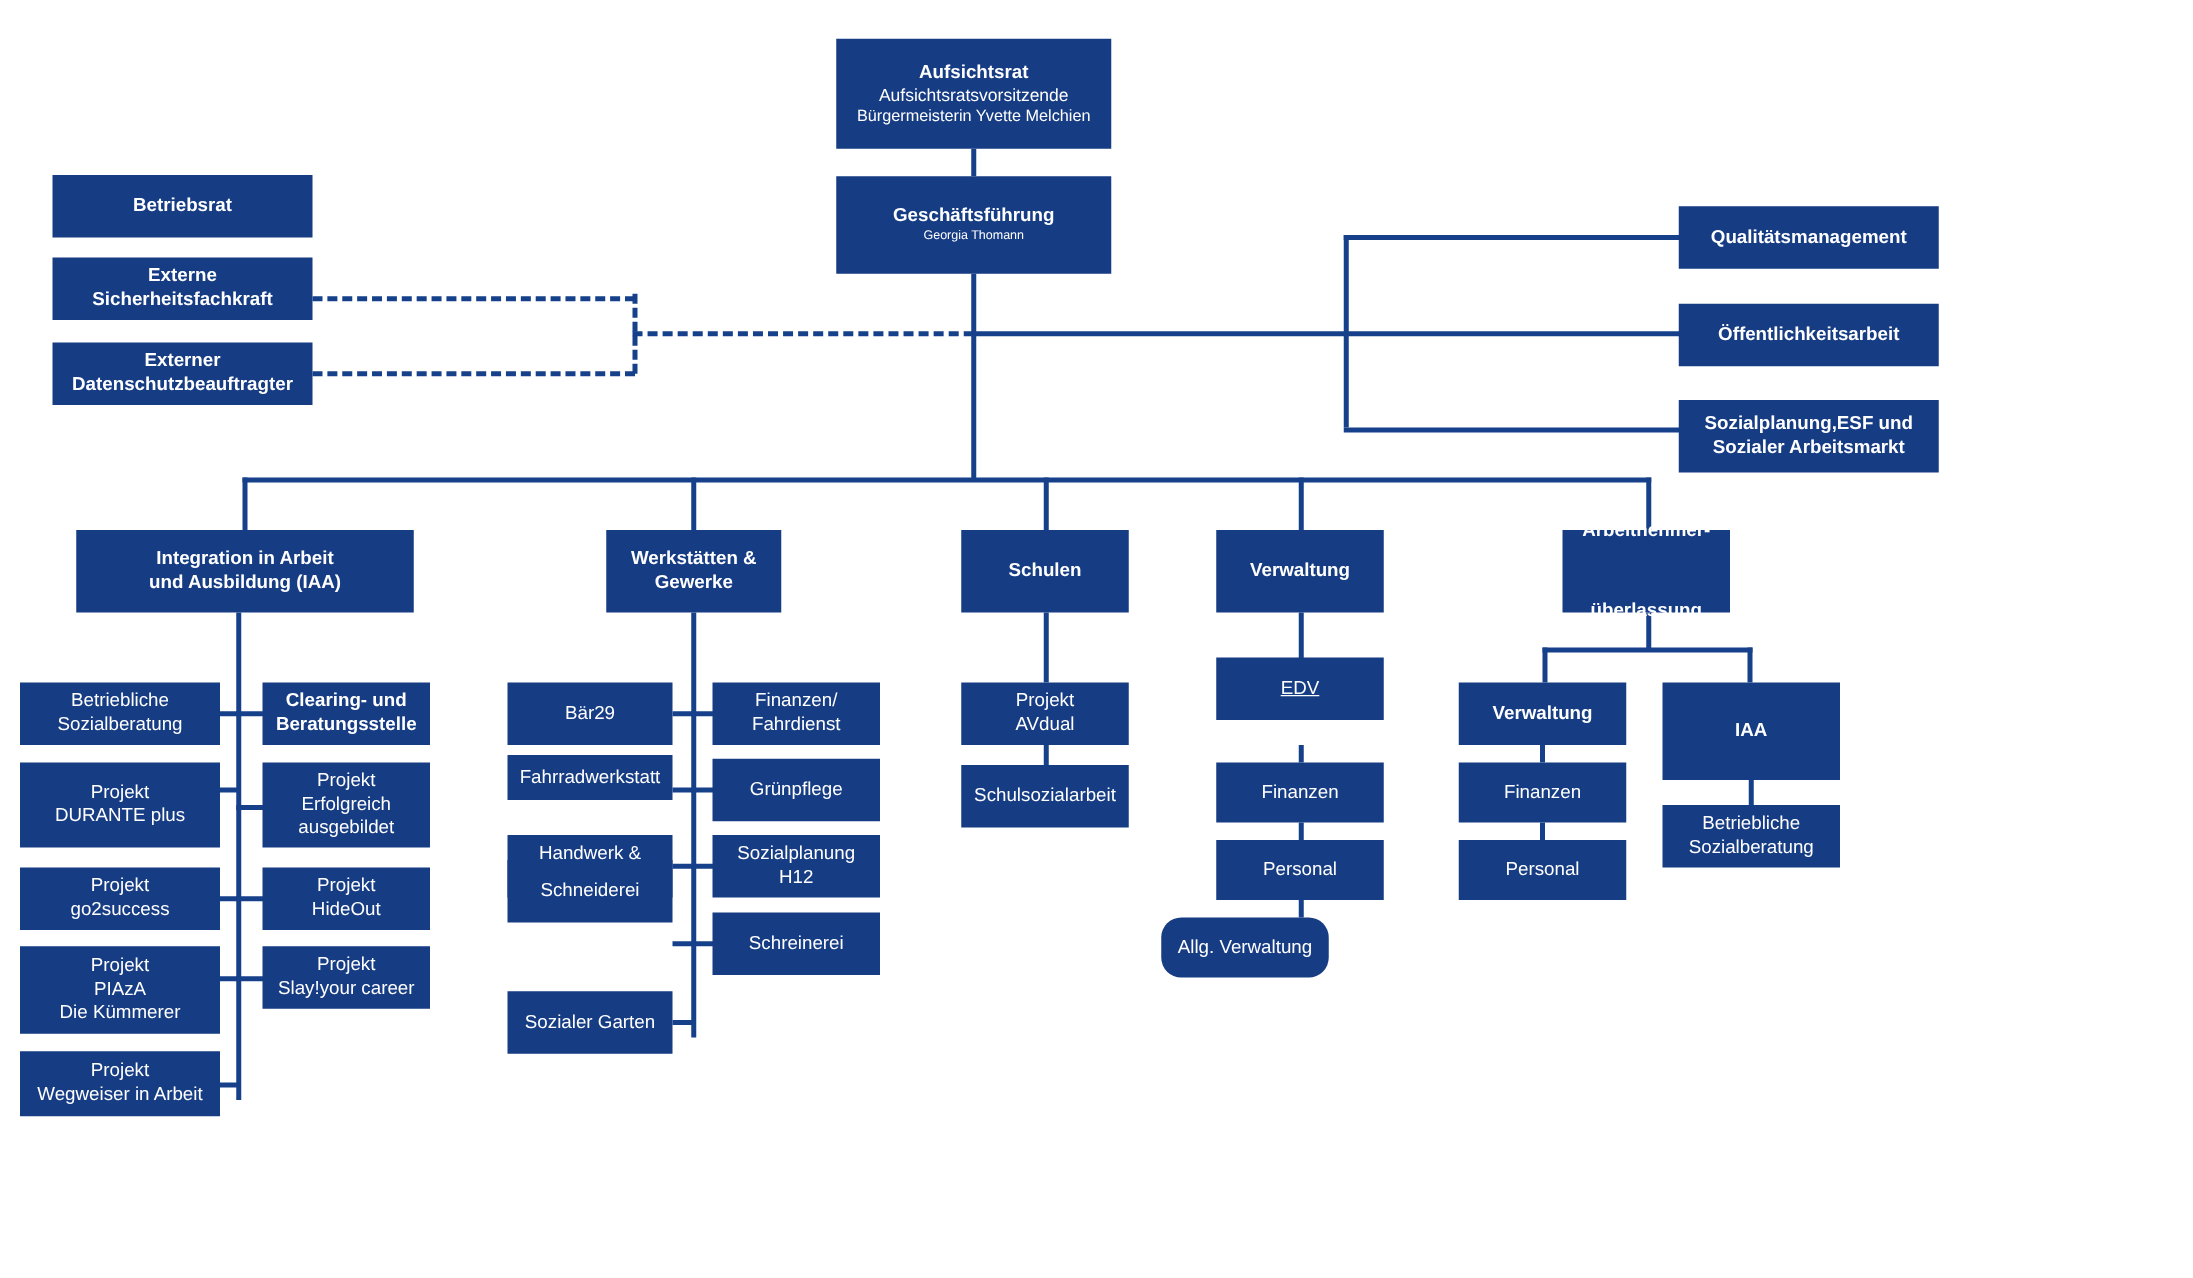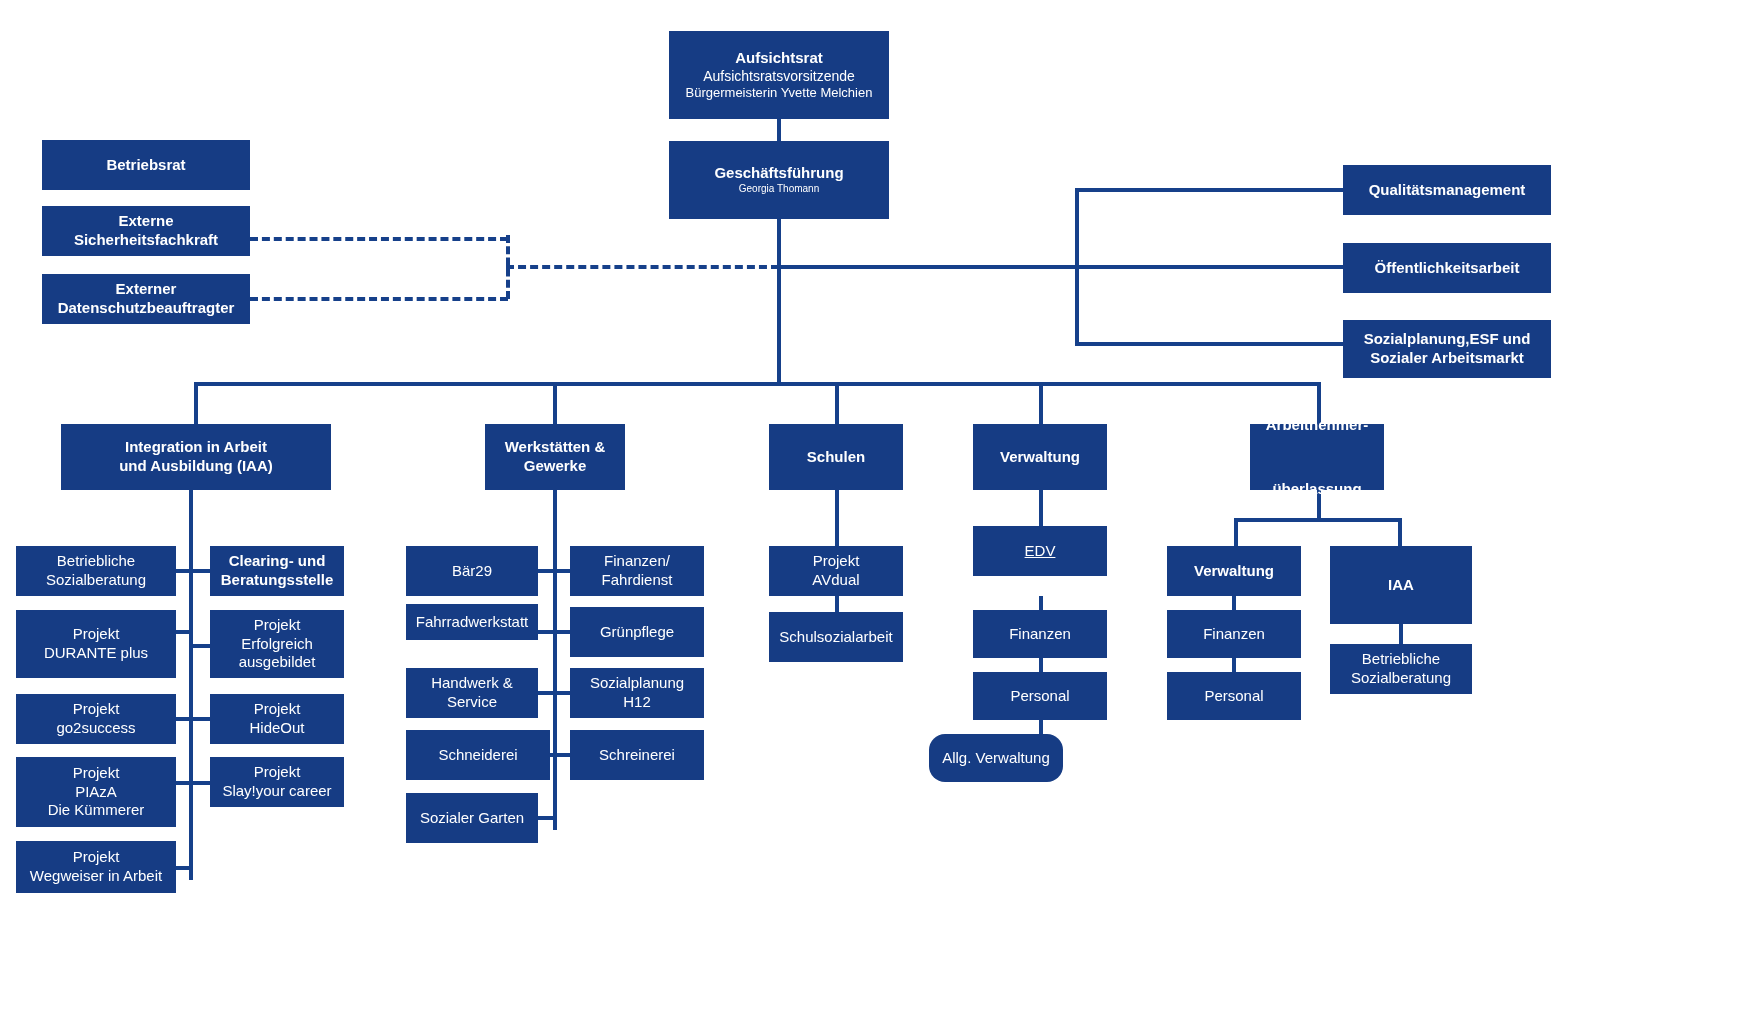--- a/index.html
+++ b/index.html
@@ -212,21 +212,21 @@
     <span class="l">Fahrradwerkstatt</span>
   </div>
   <div class="ln h" style="left:538px; top:630px; width:17px;"></div>
 
   <div class="box" style="left:406px; top:668px; width:132px; height:50px; flex-direction:column;">
     <span class="l">Handwerk &amp;</span>
     <span class="l">Service</span>
   </div>
   <div class="ln h" style="left:538px; top:691px; width:17px;"></div>
 
-  <div class="box" style="left:406px; top:730px; width:144px; height:50px;">
+  <div class="box" style="left:406px; top:688px; width:132px; height:50px;">
     <span class="l">Schneiderei</span>
   </div>
   <div class="ln h" style="left:538px; top:753px; width:17px;"></div>
 
   <div class="box" style="left:406px; top:793px; width:132px; height:50px;">
     <span class="l">Sozialer Garten</span>
   </div>
   <div class="ln h" style="left:538px; top:816px; width:17px;"></div>
 
   <div class="box" style="left:570px; top:546px; width:134px; height:50px; flex-direction:column;">

